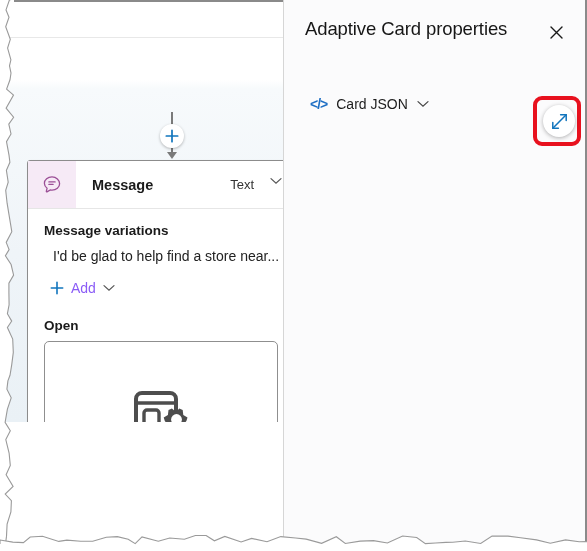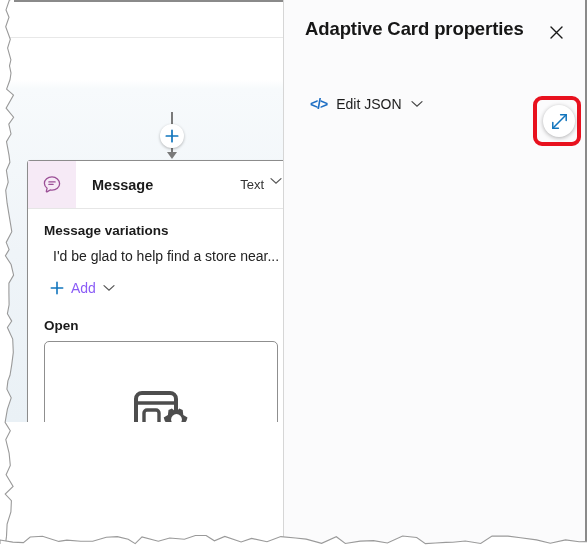--- a/index.html
+++ b/index.html
@@ -103,21 +103,21 @@
     flex: 0 0 48px;
   }
   #node-title {
     font-size: 14.5px;
     font-weight: bold;
     color: #1b1b1b;
     margin-left: 16px;
     flex: 1;
   }
   #node-type-select {
-    display: flex; align-items: flex-start; gap: 6px;
+    display: flex; align-items: flex-start; gap: 16px;
     margin-right: 12px;
     font-size: 13px;
     color: #333333;
     cursor: pointer;
   }
   #node-body {
     padding: 14px 16px 16px 16px;
   }
   .field-label {
     font-size: 13.5px;
@@ -161,21 +161,21 @@
     border-right: 2px solid #8a8a8a;
     overflow: hidden;
   }
   #props-header {
     display: flex;
     align-items: flex-start;
     padding: 18px 16px 0 21px;
   }
   #props-title {
     font-size: 18.5px;
-    font-weight: bold;
+    font-weight: normal;
     color: #161616;
     flex: 1;
     letter-spacing: -0.1px;
   }
   #close-btn {
     width: 26px; height: 26px;
     display: flex; align-items: center; justify-content: center;
     cursor: pointer;
     margin-top: 1px;
   }
@@ -301,21 +301,21 @@
           <path d="M2 2 L13 13 M13 2 L2 13" stroke="#1a1a1a" stroke-width="1.4" stroke-linecap="round"></path>
         </svg>
       </div>
     </div>
 
   </div>
 
 
   <div id="edit-json-row">
     <span id="json-code-icon">&lt;/&gt;</span>
-    <span id="edit-json-label">Edit JSON</span>
+    <span id="edit-json-label">Card JSON</span>
     <svg width="12" height="8" viewBox="0 0 12 8">
       <path d="M1 1.6 L6 6.3 L11 1.6" fill="none" stroke="#444" stroke-width="1.2" stroke-linecap="round"></path>
     </svg>
   </div>
 
   <div id="expand-btn">
     <svg width="17" height="17" viewBox="0 0 17 17">
       <path d="M15.2 1.8 L1.8 15.2" stroke="#1175bd" stroke-width="1.5" stroke-linecap="round"></path>
       <path d="M9.6 1.8 H15.2 V7.4" fill="none" stroke="#1175bd" stroke-width="1.5" stroke-linecap="round" stroke-linejoin="round"></path>
       <path d="M7.4 15.2 H1.8 V9.6" fill="none" stroke="#1175bd" stroke-width="1.5" stroke-linecap="round" stroke-linejoin="round"></path>

